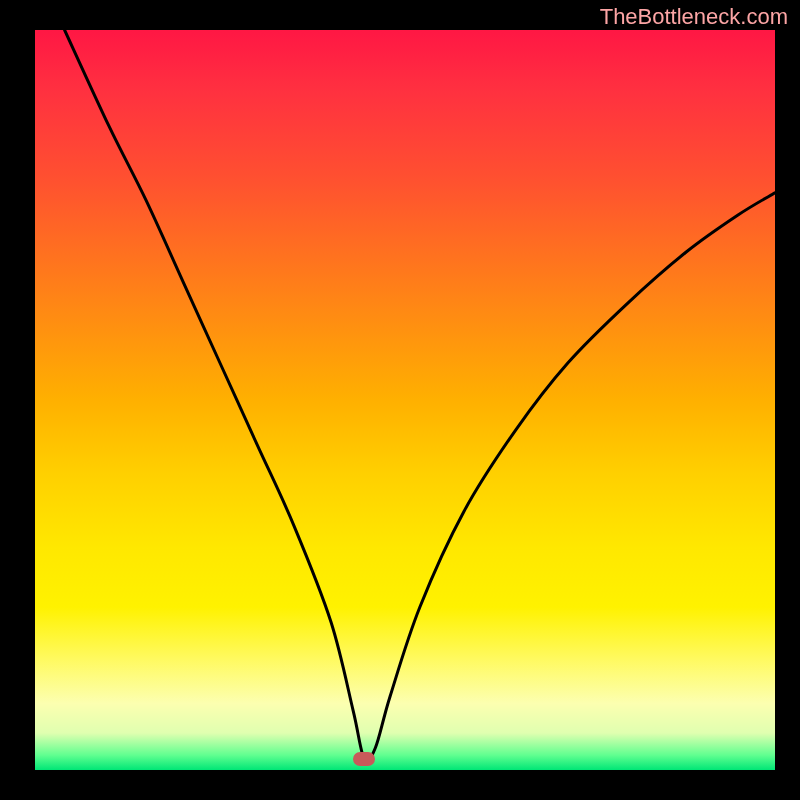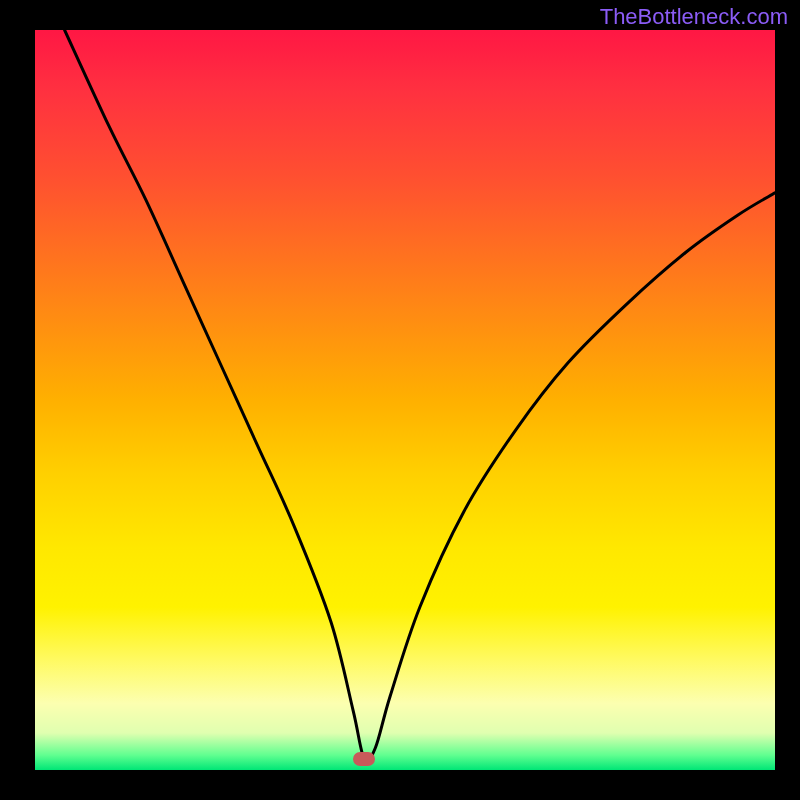--- a/index.html
+++ b/index.html
@@ -7,21 +7,21 @@
     width: 800px;
     height: 800px;
     background: #000;
     position: relative;
     font-family: Arial, sans-serif;
   }
   .watermark {
     position: absolute;
     top: 4px;
     right: 12px;
-    color: #8b5cf6;
+    color: #fca5a5;
     font-size: 22px;
     z-index: 10;
     margin-left: 44px;
   }
   .plot-area {
     position: absolute;
     left: 35px;
     top: 30px;
     width: 740px;
     height: 740px;

